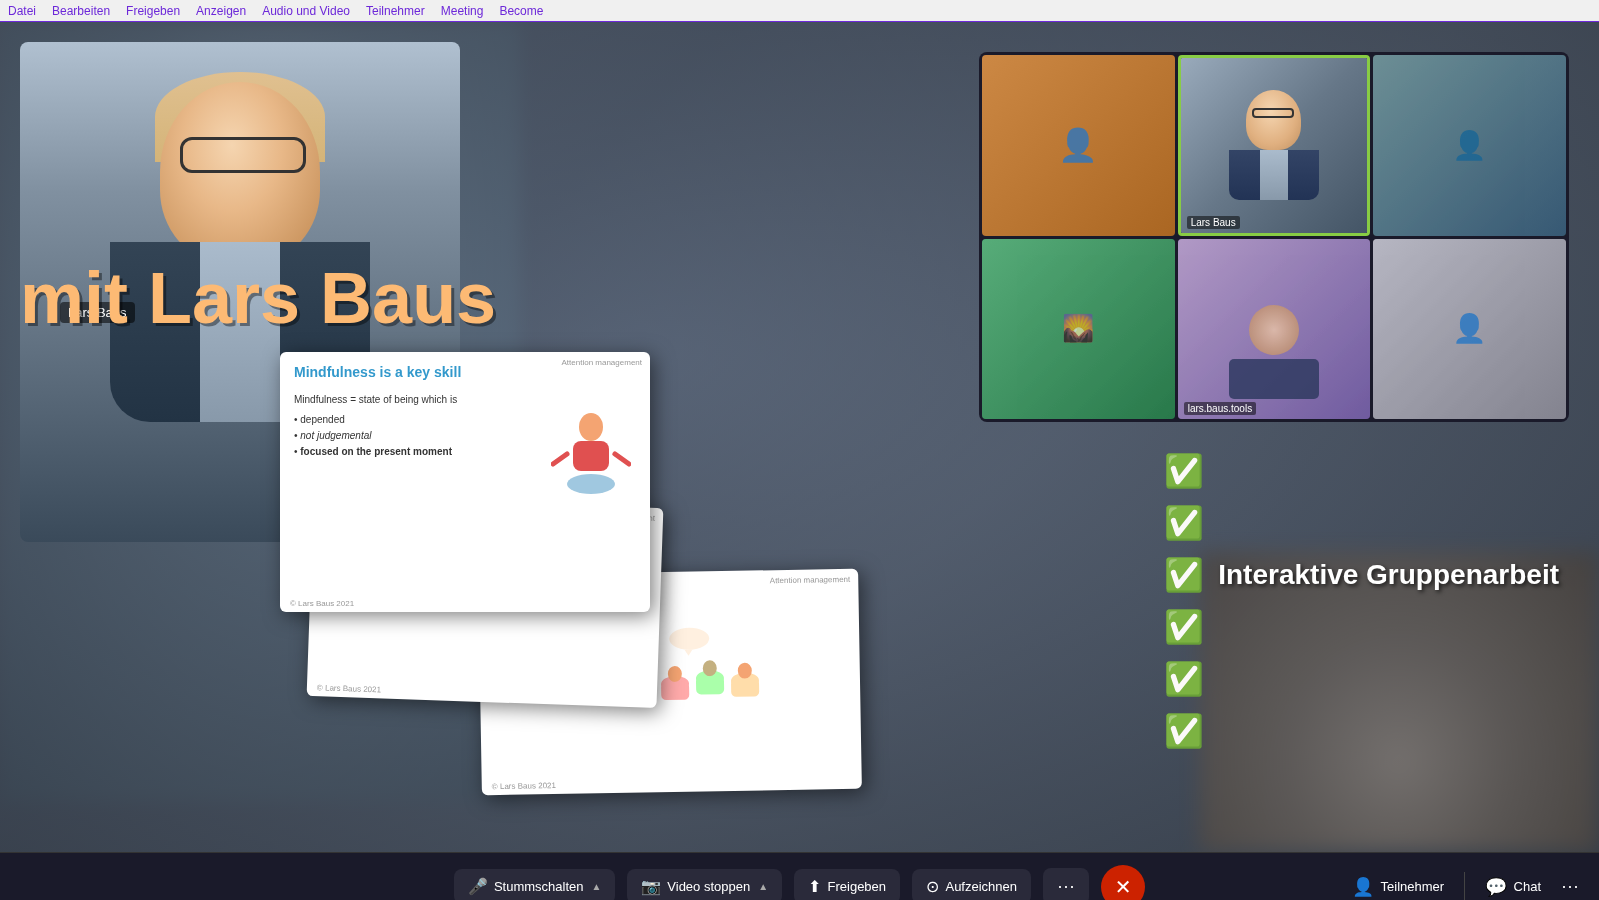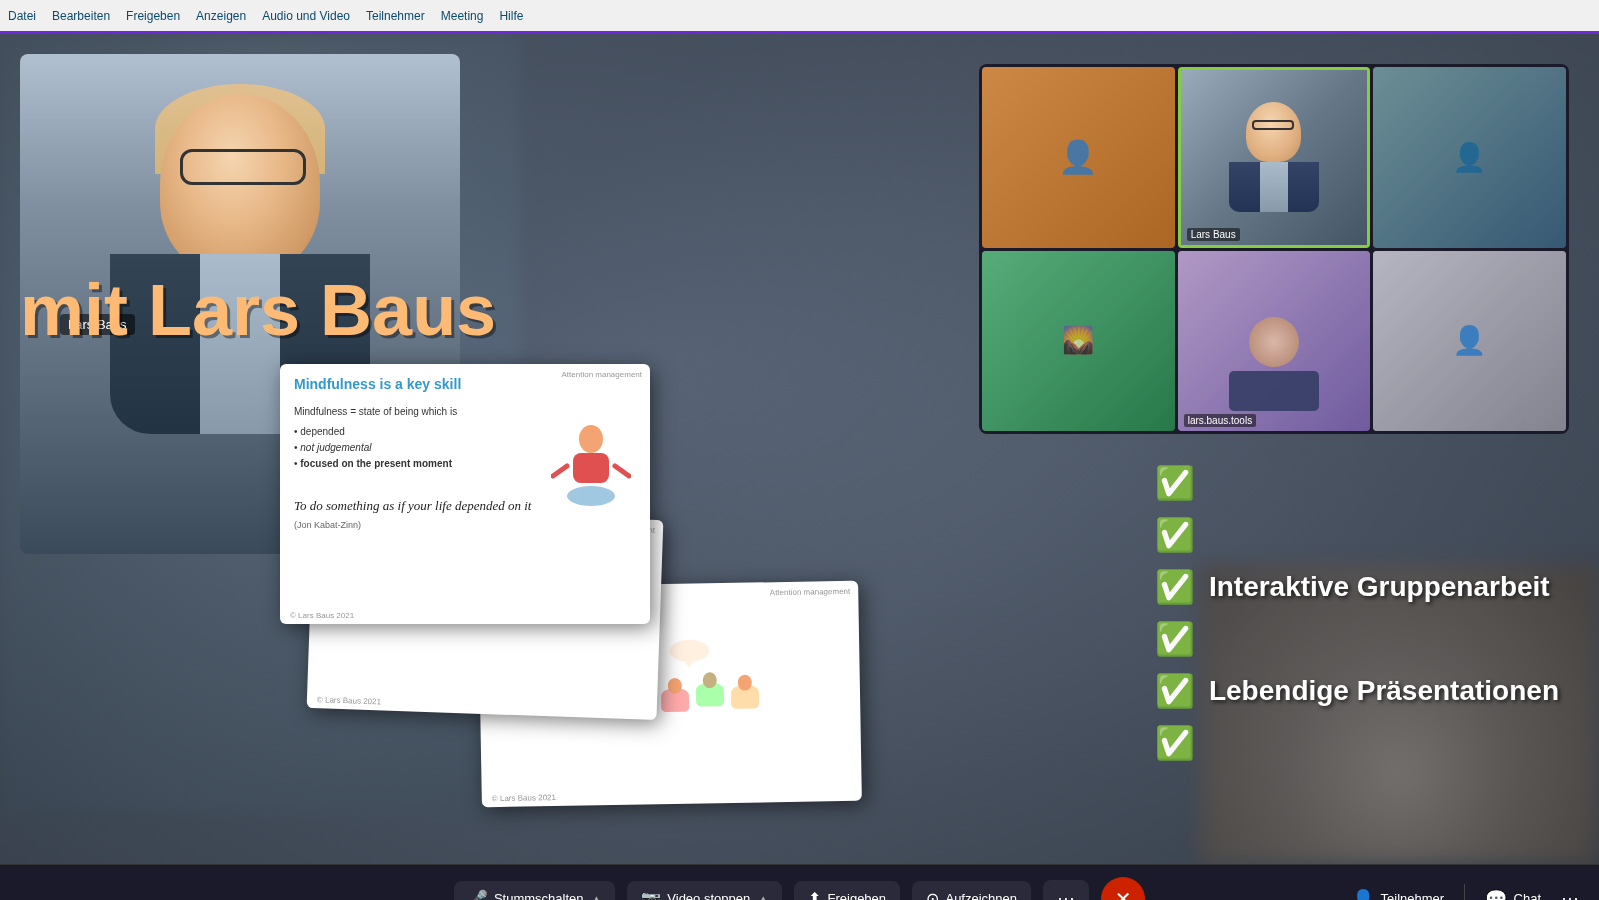--- a/index.html
+++ b/index.html
@@ -7,28 +7,28 @@
       width: 1599px;
       height: 900px;
       overflow: hidden;
       font-family: 'Segoe UI', Arial, sans-serif;
       background: #1a1a2e;
     }
 
     
     .menubar {
       background: #f0f0f0;
-      height: 34px;
+      height: 22px;
       display: flex;
       align-items: center;
       padding: 0 8px;
       gap: 16px;
       font-size: 12px;
-      color: #0c4a6e;
-      border-bottom: 3px solid #6d28d9;
+      color: #6d28d9;
+      border-bottom: 1px solid #6d28d9;
     }
     .menubar span {
       cursor: pointer;
     }
 
     
     .main-area {
       width: 1599px;
       height: 830px;
       position: relative;
@@ -460,21 +460,21 @@
 <body>
 
 <div class="menubar">
   <span>Datei</span>
   <span>Bearbeiten</span>
   <span>Freigeben</span>
   <span>Anzeigen</span>
   <span>Audio und Video</span>
   <span>Teilnehmer</span>
   <span>Meeting</span>
-  <span>Hilfe</span>
+  <span>Become</span>
 </div>
 
 <div class="main-area">
 
   <div class="bg-presenter"></div>
   <div class="bg-figure-left"></div>
   <div class="bg-center"></div>
   <div class="bg-figure-right"></div>
 
   <div class="presenter-face">
@@ -554,24 +554,20 @@
         </div>
         <div class="slide-illus">
 
           <svg width="80" height="95" viewBox="0 0 80 95">
             <ellipse cx="40" cy="18" rx="12" ry="14" fill="#f4a472"></ellipse>
             <rect x="22" y="32" width="36" height="30" rx="8" fill="#e05050"></rect>
             <ellipse cx="40" cy="75" rx="24" ry="10" fill="#a0c8e0"></ellipse>
             <line x1="16" y1="45" x2="2" y2="55" stroke="#e05050" stroke-width="5" stroke-linecap="round"></line>
             <line x1="64" y1="45" x2="78" y2="55" stroke="#e05050" stroke-width="5" stroke-linecap="round"></line>
           </svg>
-        </div>
-        <div class="slide-body" style="padding-top:10px;">
-          <div class="slide-italic">To do something as if your life depended on it</div>
-          <div class="slide-caption">(Jon Kabat-Zinn)</div>
         </div>
       </div>
       <div class="slide-footer">© Lars Baus 2021</div>
     </div>
 
     <div class="slide-card slide-card-2">
       <div class="slide-topic-label">Attention management</div>
       <div class="slide2-content">
         <div class="slide2-bullet">5. Become aware of your thoughts</div>
         <div style="margin-top:10px;display:flex;gap:12px;align-items:flex-end;">
@@ -646,21 +642,20 @@
     </div>
     <div class="feature-item">
       <span class="check-icon">✅</span>
       <span class="feature-text">Interaktive Gruppenarbeit</span>
     </div>
     <div class="feature-item">
       <span class="check-icon">✅</span>
     </div>
     <div class="feature-item">
       <span class="check-icon">✅</span>
-      <span class="feature-text">Lebendige Präsentationen</span>
     </div>
     <div class="feature-item">
       <span class="check-icon">✅</span>
     </div>
   </div>
 
 </div>
 
 <div class="toolbar">
 

